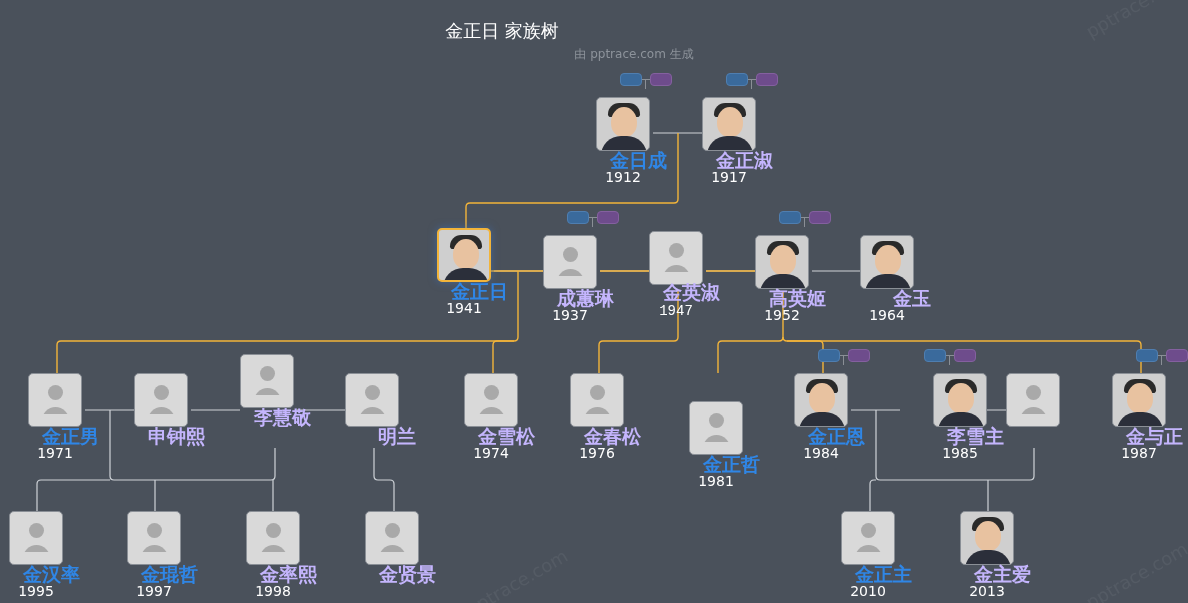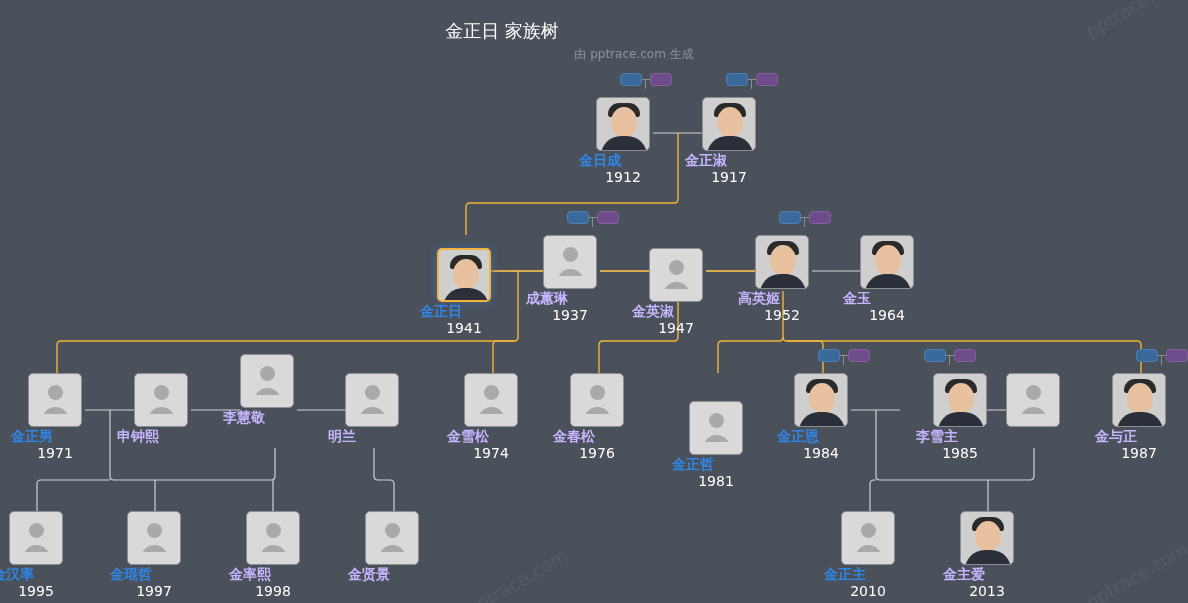--- a/index.html
+++ b/index.html
@@ -8,21 +8,21 @@
   #subtitle{position:absolute;left:0;width:1188px;top:46px;text-align:center;color:#8d939b;font-size:12px;line-height:16px;margin-left:40px;}
   svg.links{position:absolute;left:0;top:0;}
   .node{position:absolute;width:90px;height:90px;}
   .avatar{position:absolute;left:17px;top:0;width:54px;height:54px;border-radius:5px;background:#d9d9d9;border:1px solid #8a8f96;box-sizing:border-box;overflow:hidden;cursor:pointer;}
   .avatar.focus{border:2px solid #f2b43a;box-shadow:0 0 8px rgba(60,120,200,.55);}
   .avatar .head{position:absolute;left:19px;top:11px;width:15px;height:15px;border-radius:50%;background:#a9a9a9;}
   .avatar .body{position:absolute;left:13px;top:33px;width:27px;height:14px;border-radius:14px 14px 0 0;background:#a9a9a9;clip-path:inset(0 0 7px 0);}
   .avatar.photo .face{position:absolute;left:14px;top:9px;width:26px;height:30px;border-radius:50% 50% 45% 45%;background:#e8c2a0;}
   .avatar.photo .hair{position:absolute;left:11px;top:5px;width:32px;height:14px;border-radius:16px 16px 4px 4px;background:#2a2a2a;}
   .avatar.photo .torso{position:absolute;left:4px;top:38px;width:46px;height:20px;border-radius:20px 20px 0 0;background:#2b2f3a;}
-  .name{position:absolute;left:0;width:88px;top:55px;text-align:left;font-size:14px;line-height:17px;font-weight:bold;}
+  .name{position:absolute;left:0;width:88px;top:55px;text-align:right;font-size:19px;line-height:17px;font-weight:bold;}
   .name.m{color:#2f86e6;}
   .name.f{color:#c4b5fd;}
   .year{position:absolute;left:0;width:88px;top:72px;text-align:center;font-size:14px;line-height:17px;color:#ffffff;}
   .badge{position:absolute;height:14px;width:70px;}
   .badge .b1{position:absolute;left:0;top:0;width:22px;height:13px;border-radius:4px;background:#3a6a9c;border:1px solid #4f7eb0;box-sizing:border-box;}
   .badge .b2{position:absolute;left:30px;top:0;width:22px;height:13px;border-radius:4px;background:#6e4c8c;border:1px solid #84609f;box-sizing:border-box;}
   .badge .l{position:absolute;left:22px;top:6px;width:8px;height:1px;background:#8a8f96;}
   .badge .v{position:absolute;left:25px;top:6px;width:1px;height:10px;background:#8a8f96;}
   .watermark{position:absolute;color:rgba(255,255,255,.06);font-size:18px;transform:rotate(-30deg);}
 </style>
@@ -91,21 +91,21 @@
       </div>
     <div class="name f">金正淑</div>
     <div class="year">1917</div>
   </div>
     <div class="badge" style="left: 726px; top: 73px;">
       <div class="b1"></div>
       <div class="l"></div>
       <div class="v"></div>
       <div class="b2"></div>
     </div>
-    <div class="node" style="left: 420px; top: 248px;">
+    <div class="node" style="left: 420px; top: 228px;">
     <div class="avatar focus photo" style="background: rgb(207, 207, 207);">
         <div class="hair"></div>
         <div class="face"></div>
         <div class="torso"></div>
       </div>
     <div class="name m">金正日</div>
     <div class="year">1941</div>
   </div>
     <div class="node" style="left: 526px; top: 235px;">
     <div class="avatar">
@@ -114,21 +114,21 @@
     </div>
     <div class="name f">成蕙琳</div>
     <div class="year">1937</div>
   </div>
     <div class="badge" style="left: 567px; top: 211px;">
       <div class="b1"></div>
       <div class="l"></div>
       <div class="v"></div>
       <div class="b2"></div>
     </div>
-    <div class="node" style="left: 632px; top: 248px;">
+    <div class="node" style="left: 632px; top: 231px; font-family: Liberation Mono, monospace;">
     <div class="avatar">
       <div class="head"></div>
       <div class="body"></div>
     </div>
     <div class="name f">金英淑</div>
     <div class="year">1947</div>
   </div>
     <div class="node" style="left: 738px; top: 235px;">
     <div class="avatar photo" style="background: rgb(207, 207, 207);">
         <div class="hair"></div>

